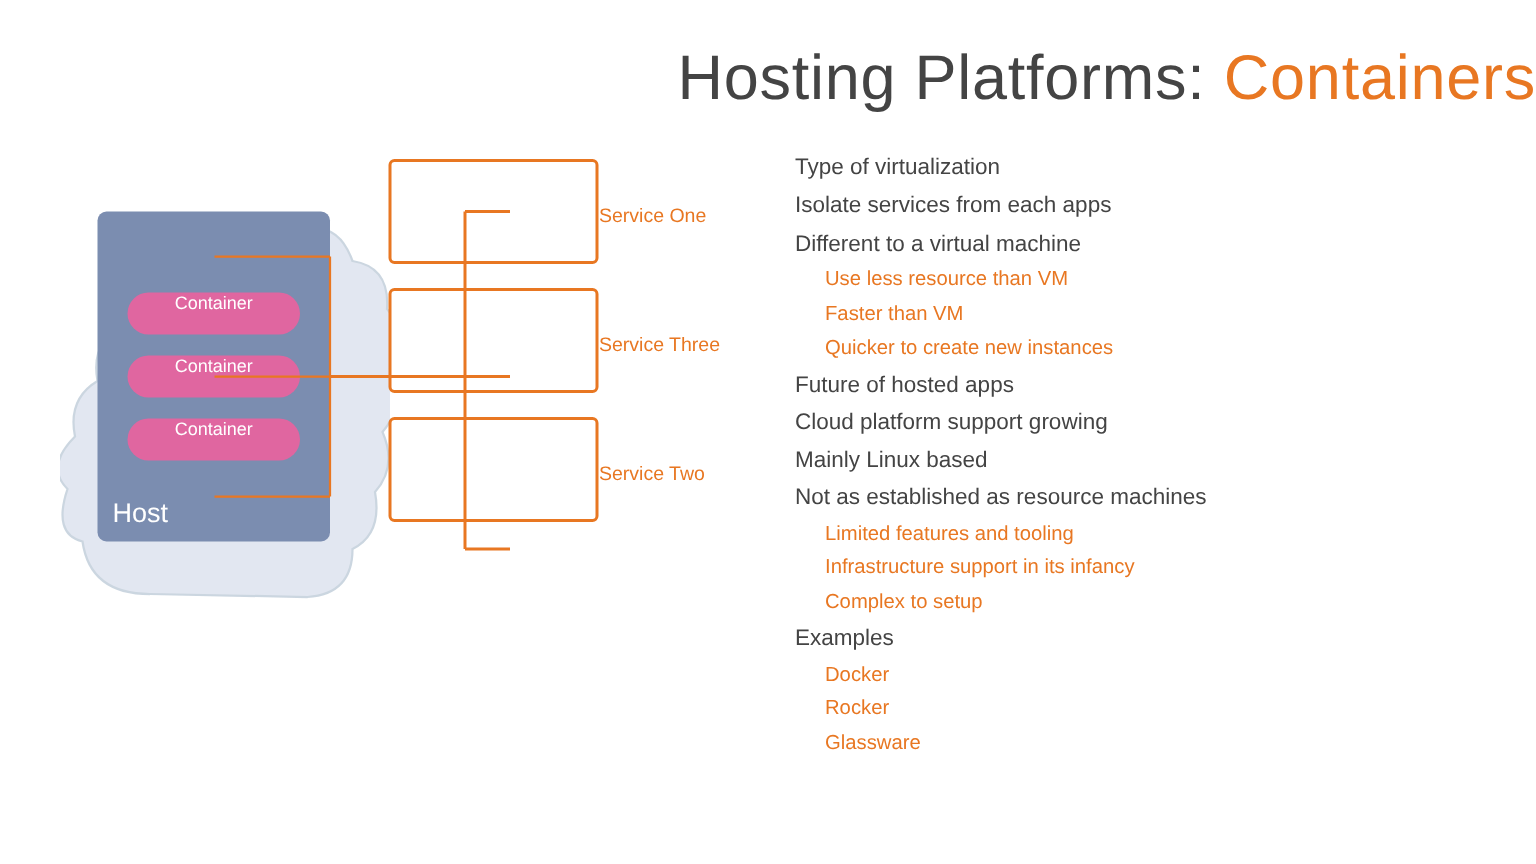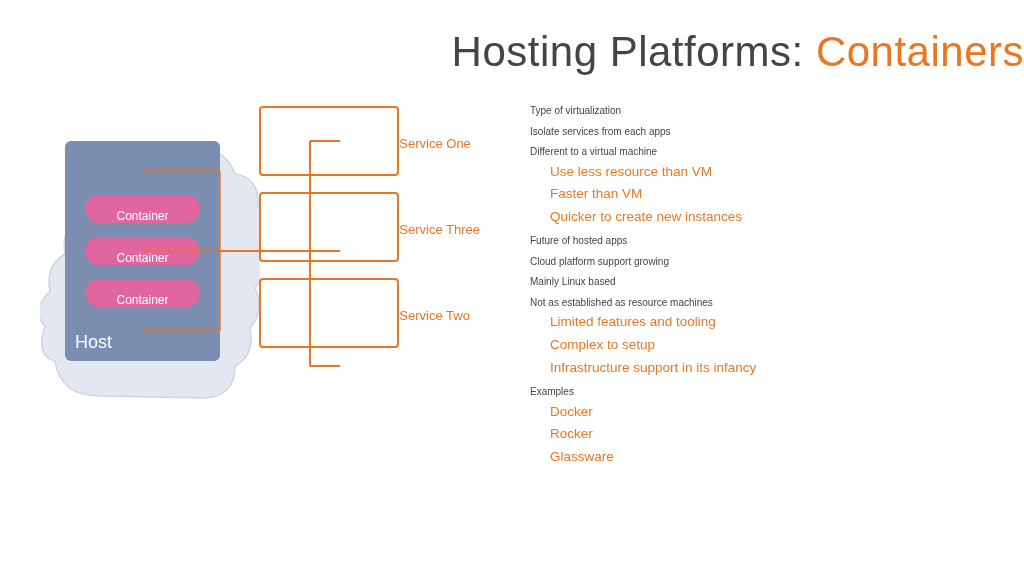--- a/index.html
+++ b/index.html
@@ -75,21 +75,21 @@
       justify-content: center;
       gap: 14px;
     }
 
     .container-pill {
       width: 115px;
       height: 28px;
       background: #e066a0;
       border-radius: 14px;
       display: flex;
-      align-items: flex-end;
+      align-items: flex-start;
       justify-content: center;
       font-size: 12px;
       color: white;
       font-weight: 400;
     }
 
     .host-label {
       position: absolute;
       bottom: 8px;
       left: 10px;
@@ -138,21 +138,21 @@
       pointer-events: none;
     }
 
     
     .info-area {
       flex: 1;
       padding-top: 4px;
     }
 
     .info-item {
-      font-size: 10px;
+      font-size: 15px;
       color: #444444;
       line-height: 1.55;
     }
 
     .info-sub {
       font-size: 13.5px;
       color: #e87722;
       padding-left: 20px;
       line-height: 1.55;
     }
@@ -254,21 +254,21 @@
       <div class="info-block"><span class="info-item">Isolate services from each apps</span></div>
       <div class="info-block"><span class="info-item">Different to a virtual machine</span></div>
       <div class="info-block"><span class="info-sub">Use less resource than VM</span></div>
       <div class="info-block"><span class="info-sub">Faster than VM</span></div>
       <div class="info-block"><span class="info-sub">Quicker to create new instances</span></div>
       <div class="info-block"><span class="info-item">Future of hosted apps</span></div>
       <div class="info-block"><span class="info-item">Cloud platform support growing</span></div>
       <div class="info-block"><span class="info-item">Mainly Linux based</span></div>
       <div class="info-block"><span class="info-item">Not as established as resource machines</span></div>
       <div class="info-block"><span class="info-sub">Limited features and tooling</span></div>
+      <div class="info-block"><span class="info-sub">Infrastructure support in its infancy</span></div>
       <div class="info-block"><span class="info-sub">Complex to setup</span></div>
-      <div class="info-block"><span class="info-sub">Infrastructure support in its infancy</span></div>
       <div class="info-block"><span class="info-item">Examples</span></div>
       <div class="info-block"><span class="info-sub">Docker</span></div>
       <div class="info-block"><span class="info-sub">Rocker</span></div>
       <div class="info-block"><span class="info-sub">Glassware</span></div>
     </div>
 
 </div>
 
 </body></html>

